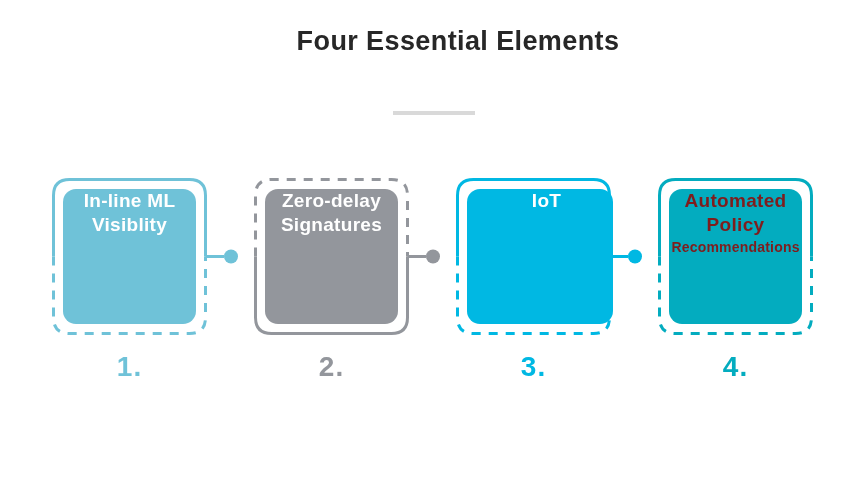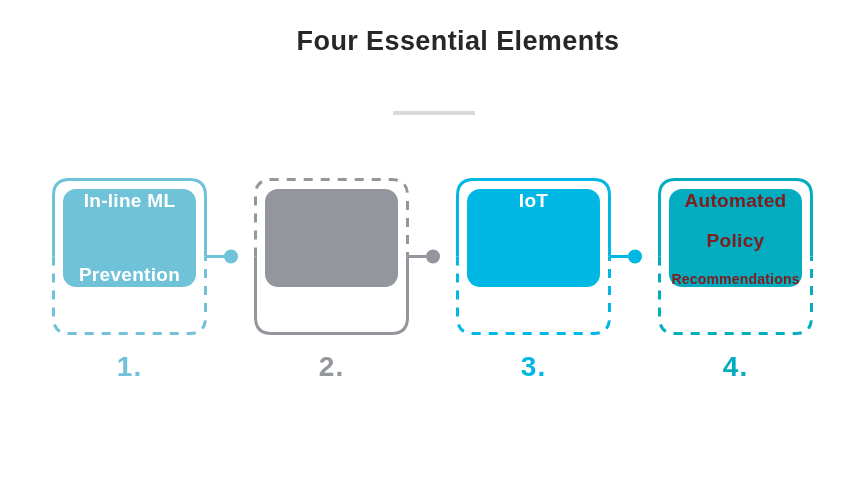--- a/index.html
+++ b/index.html
@@ -50,26 +50,26 @@
     pointer-events: none;
   }
   .card-border path, .card-border line {
     fill: none;
     stroke-width: 3;
   }
   .dashed { stroke-dasharray: 9 8; }
   .card-body {
     position: absolute;
     left: 11px; top: 11px;
-    width: 133px; height: 98px;
+    width: 133px; height: 135px;
     border-radius: 13px;
     display: flex;
     flex-direction: column;
     align-items: center;
-    justify-content: space-between;
+    justify-content: flex-start;
     text-align: center;
     color: #ffffff;
     font-weight: 700;
     font-size: 19px;
     line-height: 1.26;
     letter-spacing: 0.3px;
   }
   .card-body .sub {
     font-size: 14px;
     line-height: 1.15;
@@ -100,49 +100,51 @@
     <div class="card-wrap">
       <div class="card-box">
         <svg class="card-border">
           <path d="M 1.5 78.5 L 1.5 17.5 Q 1.5 1.5 17.5 1.5 L 137.5 1.5 Q 153.5 1.5 153.5 17.5 L 153.5 78.5" stroke="#6fc2d8"></path>
           <path class="dashed" d="M 1.5 78.5 L 1.5 139.5 Q 1.5 155.5 17.5 155.5 L 137.5 155.5 Q 153.5 155.5 153.5 139.5 L 153.5 78.5" stroke="#6fc2d8"></path>
           <line x1="153.5" y1="78.5" x2="172" y2="78.5" stroke="#6fc2d8"></line>
           <circle cx="179" cy="78.5" r="7" fill="#6fc2d8"></circle>
         </svg>
         <div class="card-body" style="background: rgb(111, 194, 216); color: rgb(255, 255, 255);">
           <div>In-line ML</div>
-          <div>Prevention</div>
+          <div>Visiblity</div>
         </div>
       </div>
       <div class="card-number" style="color: rgb(111, 194, 216);">1.</div>
     </div>
 
     <div class="card-wrap">
       <div class="card-box">
         <svg class="card-border">
           <path class="dashed" d="M 1.5 78.5 L 1.5 17.5 Q 1.5 1.5 17.5 1.5 L 137.5 1.5 Q 153.5 1.5 153.5 17.5 L 153.5 78.5" stroke="#93969c"></path>
           <path d="M 1.5 78.5 L 1.5 139.5 Q 1.5 155.5 17.5 155.5 L 137.5 155.5 Q 153.5 155.5 153.5 139.5 L 153.5 78.5" stroke="#93969c"></path>
           <line x1="153.5" y1="78.5" x2="172" y2="78.5" stroke="#93969c"></line>
           <circle cx="179" cy="78.5" r="7" fill="#93969c"></circle>
         </svg>
         <div class="card-body" style="background: rgb(147, 150, 156); color: rgb(255, 255, 255);">
+          <div>Zero-delay</div>
+          <div>Signatures</div>
         </div>
       </div>
       <div class="card-number" style="color: rgb(147, 150, 156);">2.</div>
     </div>
 
     <div class="card-wrap">
       <div class="card-box">
         <svg class="card-border">
           <path d="M 1.5 78.5 L 1.5 17.5 Q 1.5 1.5 17.5 1.5 L 137.5 1.5 Q 153.5 1.5 153.5 17.5 L 153.5 78.5" stroke="#00b8e3"></path>
           <path class="dashed" d="M 1.5 78.5 L 1.5 139.5 Q 1.5 155.5 17.5 155.5 L 137.5 155.5 Q 153.5 155.5 153.5 139.5 L 153.5 78.5" stroke="#00b8e3"></path>
           <line x1="153.5" y1="78.5" x2="172" y2="78.5" stroke="#00b8e3"></line>
           <circle cx="179" cy="78.5" r="7" fill="#00b8e3"></circle>
         </svg>
-        <div class="card-body" style="background: rgb(0, 184, 227); color: rgb(255, 255, 255);">
+        <div class="card-body" style="background: rgb(0, 184, 227); color: rgb(255, 255, 255); padding-left: 13px;">
           <div>IoT</div>
         </div>
       </div>
       <div class="card-number" style="color: rgb(0, 184, 227);">3.</div>
     </div>
 
     <div class="card-wrap">
       <div class="card-box">
         <svg class="card-border">
           <path d="M 1.5 78.5 L 1.5 17.5 Q 1.5 1.5 17.5 1.5 L 137.5 1.5 Q 153.5 1.5 153.5 17.5 L 153.5 78.5" stroke="#03acbf"></path>

